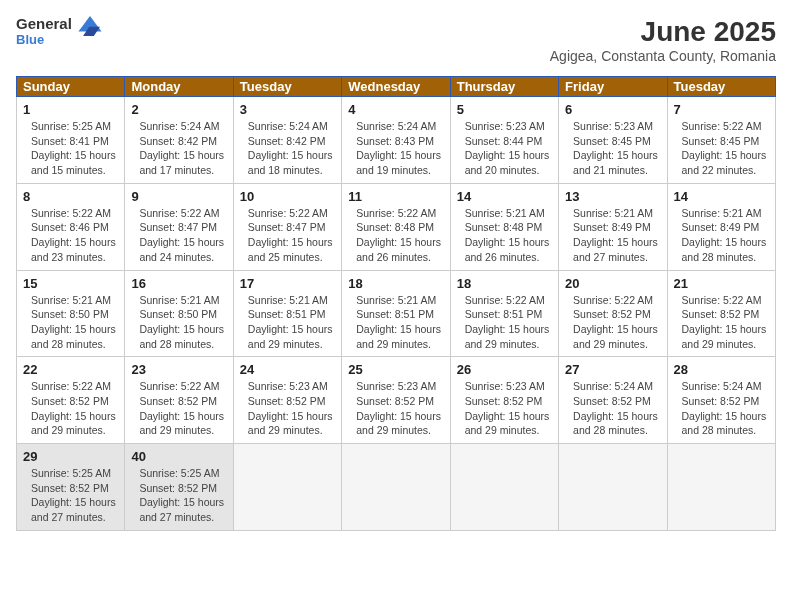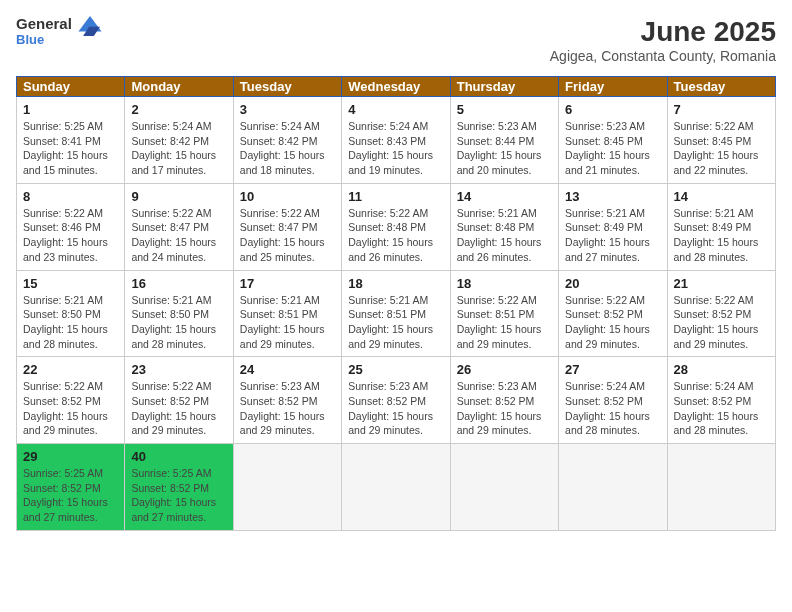--- a/index.html
+++ b/index.html
@@ -54,33 +54,34 @@
     }
     .calendar td {
       border: 1px solid #ccc;
       padding: 5px 6px;
       vertical-align: top;
       width: 108px;
       height: 80px;
       background: #fff;
     }
     .calendar tr:last-child td {
-      background: #22c55e;
+      background: #e5e5e5;
     }
     .day-number {
       font-size: 13px;
       font-weight: bold;
       color: #222;
       display: block;
       margin-bottom: 2px;
     }
     .day-info {
       color: #444;
       font-size: 10.5px;
       line-height: 1.4;
+      margin-left: 8px;
     }
     .empty-cell {
       background: #f5f5f5 !important;
     }
     .last-row td { background: #f0f0f0; }
   </style>
 </head>
 <body>
 
 <div class="header-area">

